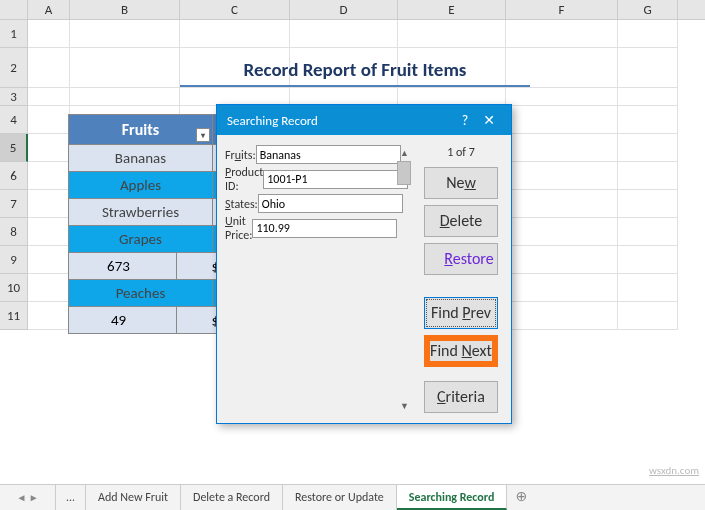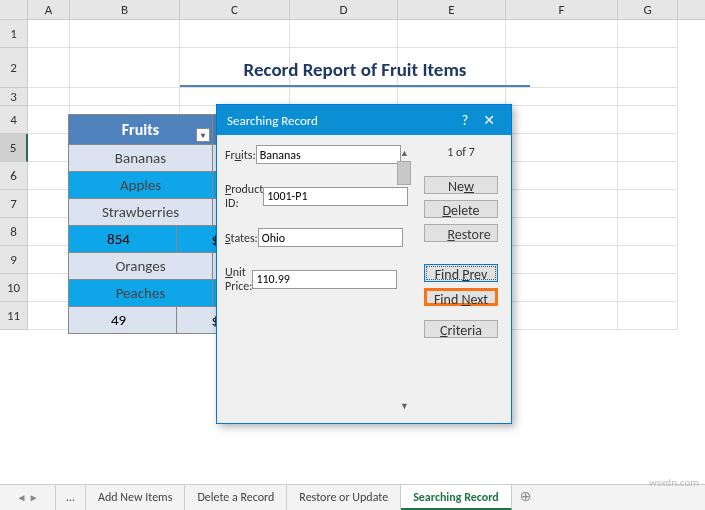--- a/index.html
+++ b/index.html
@@ -39,46 +39,46 @@
 .tdF .amt { }
 
 
 .dialog { position: absolute; top: 104px; left: 216px; width: 296px; height: 320px; background: #f0f0f0; border: 1px solid #0078d7; box-shadow: 3px 3px 8px rgba(0,0,0,0.3); }
 .dlg-title { height: 30px; background: #0b8ed4; color: #fff; display: flex; align-items: center; padding: 0 10px; font-size: 13px; }
 .dlg-title .t { flex: 1; }
 .dlg-title .help { width: 24px; text-align: center; font-size: 14px; cursor: pointer; }
 .dlg-title .close { width: 24px; text-align: center; font-size: 14px; cursor: pointer; }
 .dlg-body { display: flex; padding: 10px 8px; height: 288px; }
 .form-col { width: 170px; }
-.form-row { display: flex; align-items: center; margin-bottom: 18px; justify-content: space-between; }
+.form-row { display: flex; align-items: center; margin-bottom: 1px; justify-content: space-between; }
 .form-row label { width: 62px; font-size: 12px; color: #333; }
 .form-row label u { text-decoration: underline; }
 .form-row input { flex: 1; height: 19px; border: 1px solid #999; font-size: 12px; padding: 0 3px; background: #fff; }
 .scroll-col { width: 16px; position: relative; margin-left: 2px; }
 .scroll-col .arrow { width: 15px; height: 15px; font-size: 9px; text-align: center; line-height: 15px; color: #666; position: absolute; }
 .scroll-col .up { top: 0; }
 .scroll-col .down { bottom: 0; }
 .scroll-col .thumb { position: absolute; top: 16px; width: 14px; height: 24px; background: #c8c8c8; border: 1px solid #aaa; left: 0; }
 .btn-col { flex: 1; text-align: center; padding-left: 6px; }
-.counter { font-size: 12px; color: #333; margin-bottom: 17px; }
-.dlg-btn { display: block; width: 74px; height: 18px; margin: 0 auto 6px; background: #e1e1e1; border: 1px solid #adadad; font-size: 14px; color: #333; cursor: pointer; line-height: 20px; }
-.dlg-btn.disabled { color: #404040; padding-left: 16px; }
+.counter { font-size: 12px; color: #333; margin-bottom: 8px; }
+.dlg-btn { display: block; width: 74px; height: 32px; margin: 0 auto 6px; background: #e1e1e1; border: 1px solid #adadad; font-size: 16px; color: #333; cursor: pointer; line-height: 20px; }
+.dlg-btn.disabled { color: #6d28d9; padding-left: 16px; }
 .dlg-btn.locate { border: 1px solid #0078d7; outline: 1px dotted #555; outline-offset: -3px; margin-top: 8px; }
-.dlg-btn.highlight { border: 3px solid #f97316; line-height: 18px; }
+.dlg-btn.highlight { border: 6px solid #f97316; line-height: 18px; }
 .dlg-btn u { text-decoration: underline; }
 
 
 .tabbar { position: absolute; bottom: 0; left: 0; right: 0; height: 26px; background: #f3f3f3; border-top: 1px solid #ccc; display: flex; align-items: stretch; }
 .tab-nav { width: 56px; display: flex; align-items: center; justify-content: center; color: #888; font-size: 10px; border-right: 1px solid #ccc; }
 .tab-dots { width: 30px; text-align: center; line-height: 24px; color: #555; border-right: 1px solid #ccc; font-size: 12px; }
 .tab { padding: 0 12px; font-size: 12px; color: #444; line-height: 24px; border-right: 1px solid #ccc; background: #f3f3f3; cursor: pointer; }
 .tab.active { background: #fff; color: #217346; font-weight: bold; border-bottom: 2px solid #217346; }
 .tab-add { width: 28px; text-align: center; line-height: 24px; color: #888; font-size: 14px; }
 
-.watermark { position: absolute; bottom: 21px; right: 6px; font-size: 11px; color: #bbb; }
+.watermark { position: absolute; bottom: 33px; right: 6px; font-size: 11px; color: #bbb; text-decoration: underline; }
 </style>
 </head>
 <body>
 
 <div class="sheet">
   <div class="col-headers">
     <div class="corner"></div>
     <div class="col-h cA">A</div>
     <div class="col-h cB">B</div>
     <div class="col-h cC">C</div>
@@ -228,28 +228,28 @@
       </div>
       <div class="dt-row odd">
         <div class="td tdA">Strawberries</div>
         <div class="td tdE">675</div>
         <div class="td tdF">
           <span class="cur">$</span>
           <span class="amt">5,175</span>
         </div>
       </div>
       <div class="dt-row even">
+        <div class="td tdA">Grapes</div>
         <div class="td tdE">854</div>
         <div class="td tdF">
           <span class="cur">$</span>
           <span class="amt">2,833</span>
         </div>
       </div>
       <div class="dt-row odd">
-        <div class="td tdA">Oranges</div>
         <div class="td tdE">673</div>
         <div class="td tdF">
           <span class="cur">$</span>
           <span class="amt">2,863</span>
         </div>
       </div>
       <div class="dt-row even">
         <div class="td tdA">Peaches</div>
         <div class="td tdE">667</div>
         <div class="td tdF">
@@ -308,20 +308,20 @@
       <div style="height:8px"></div>
       <button class="dlg-btn"><u>C</u>riteria</button>
       <div style="height:8px"></div>
     </div>
   </div>
 </div>
 
 <div class="tabbar">
   <div class="tab-nav">◄ ►</div>
   <div class="tab-dots">...</div>
-  <div class="tab">Add New Items</div>
+  <div class="tab">Add New Fruit</div>
   <div class="tab">Delete a Record</div>
   <div class="tab">Restore or Update</div>
   <div class="tab active">Searching Record</div>
   <div class="tab-add">⊕</div>
 </div>
 
 <div class="watermark">wsxdn.com</div>
 
 </body></html>

